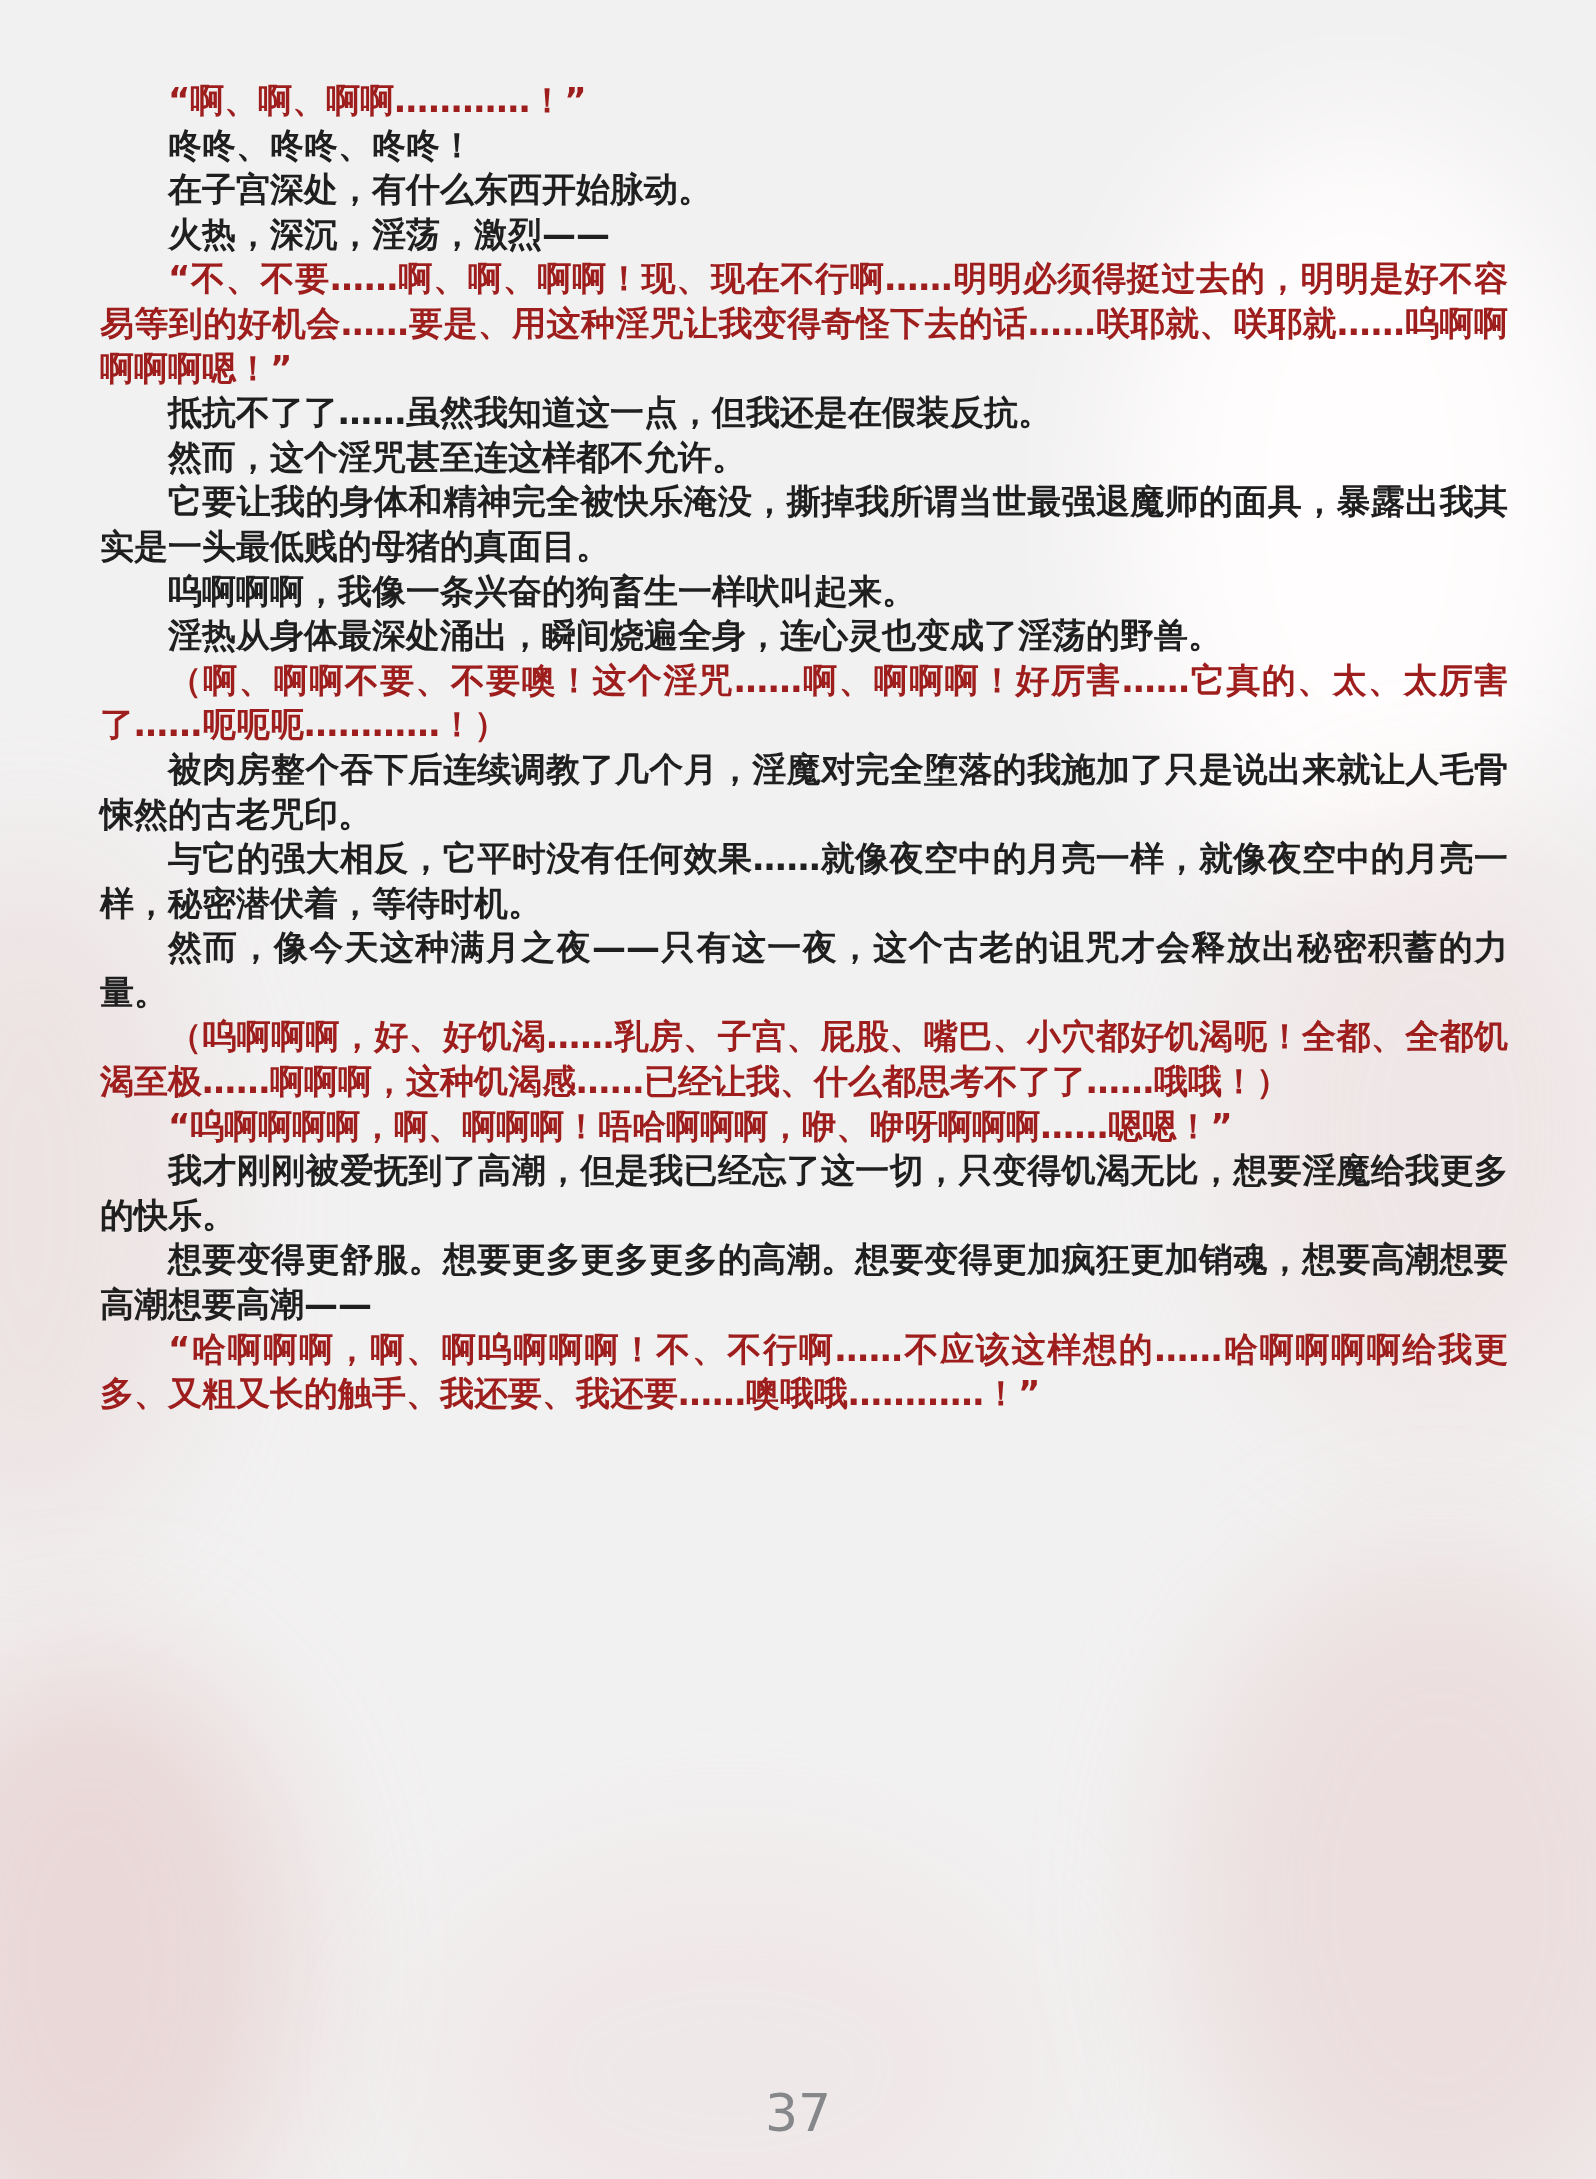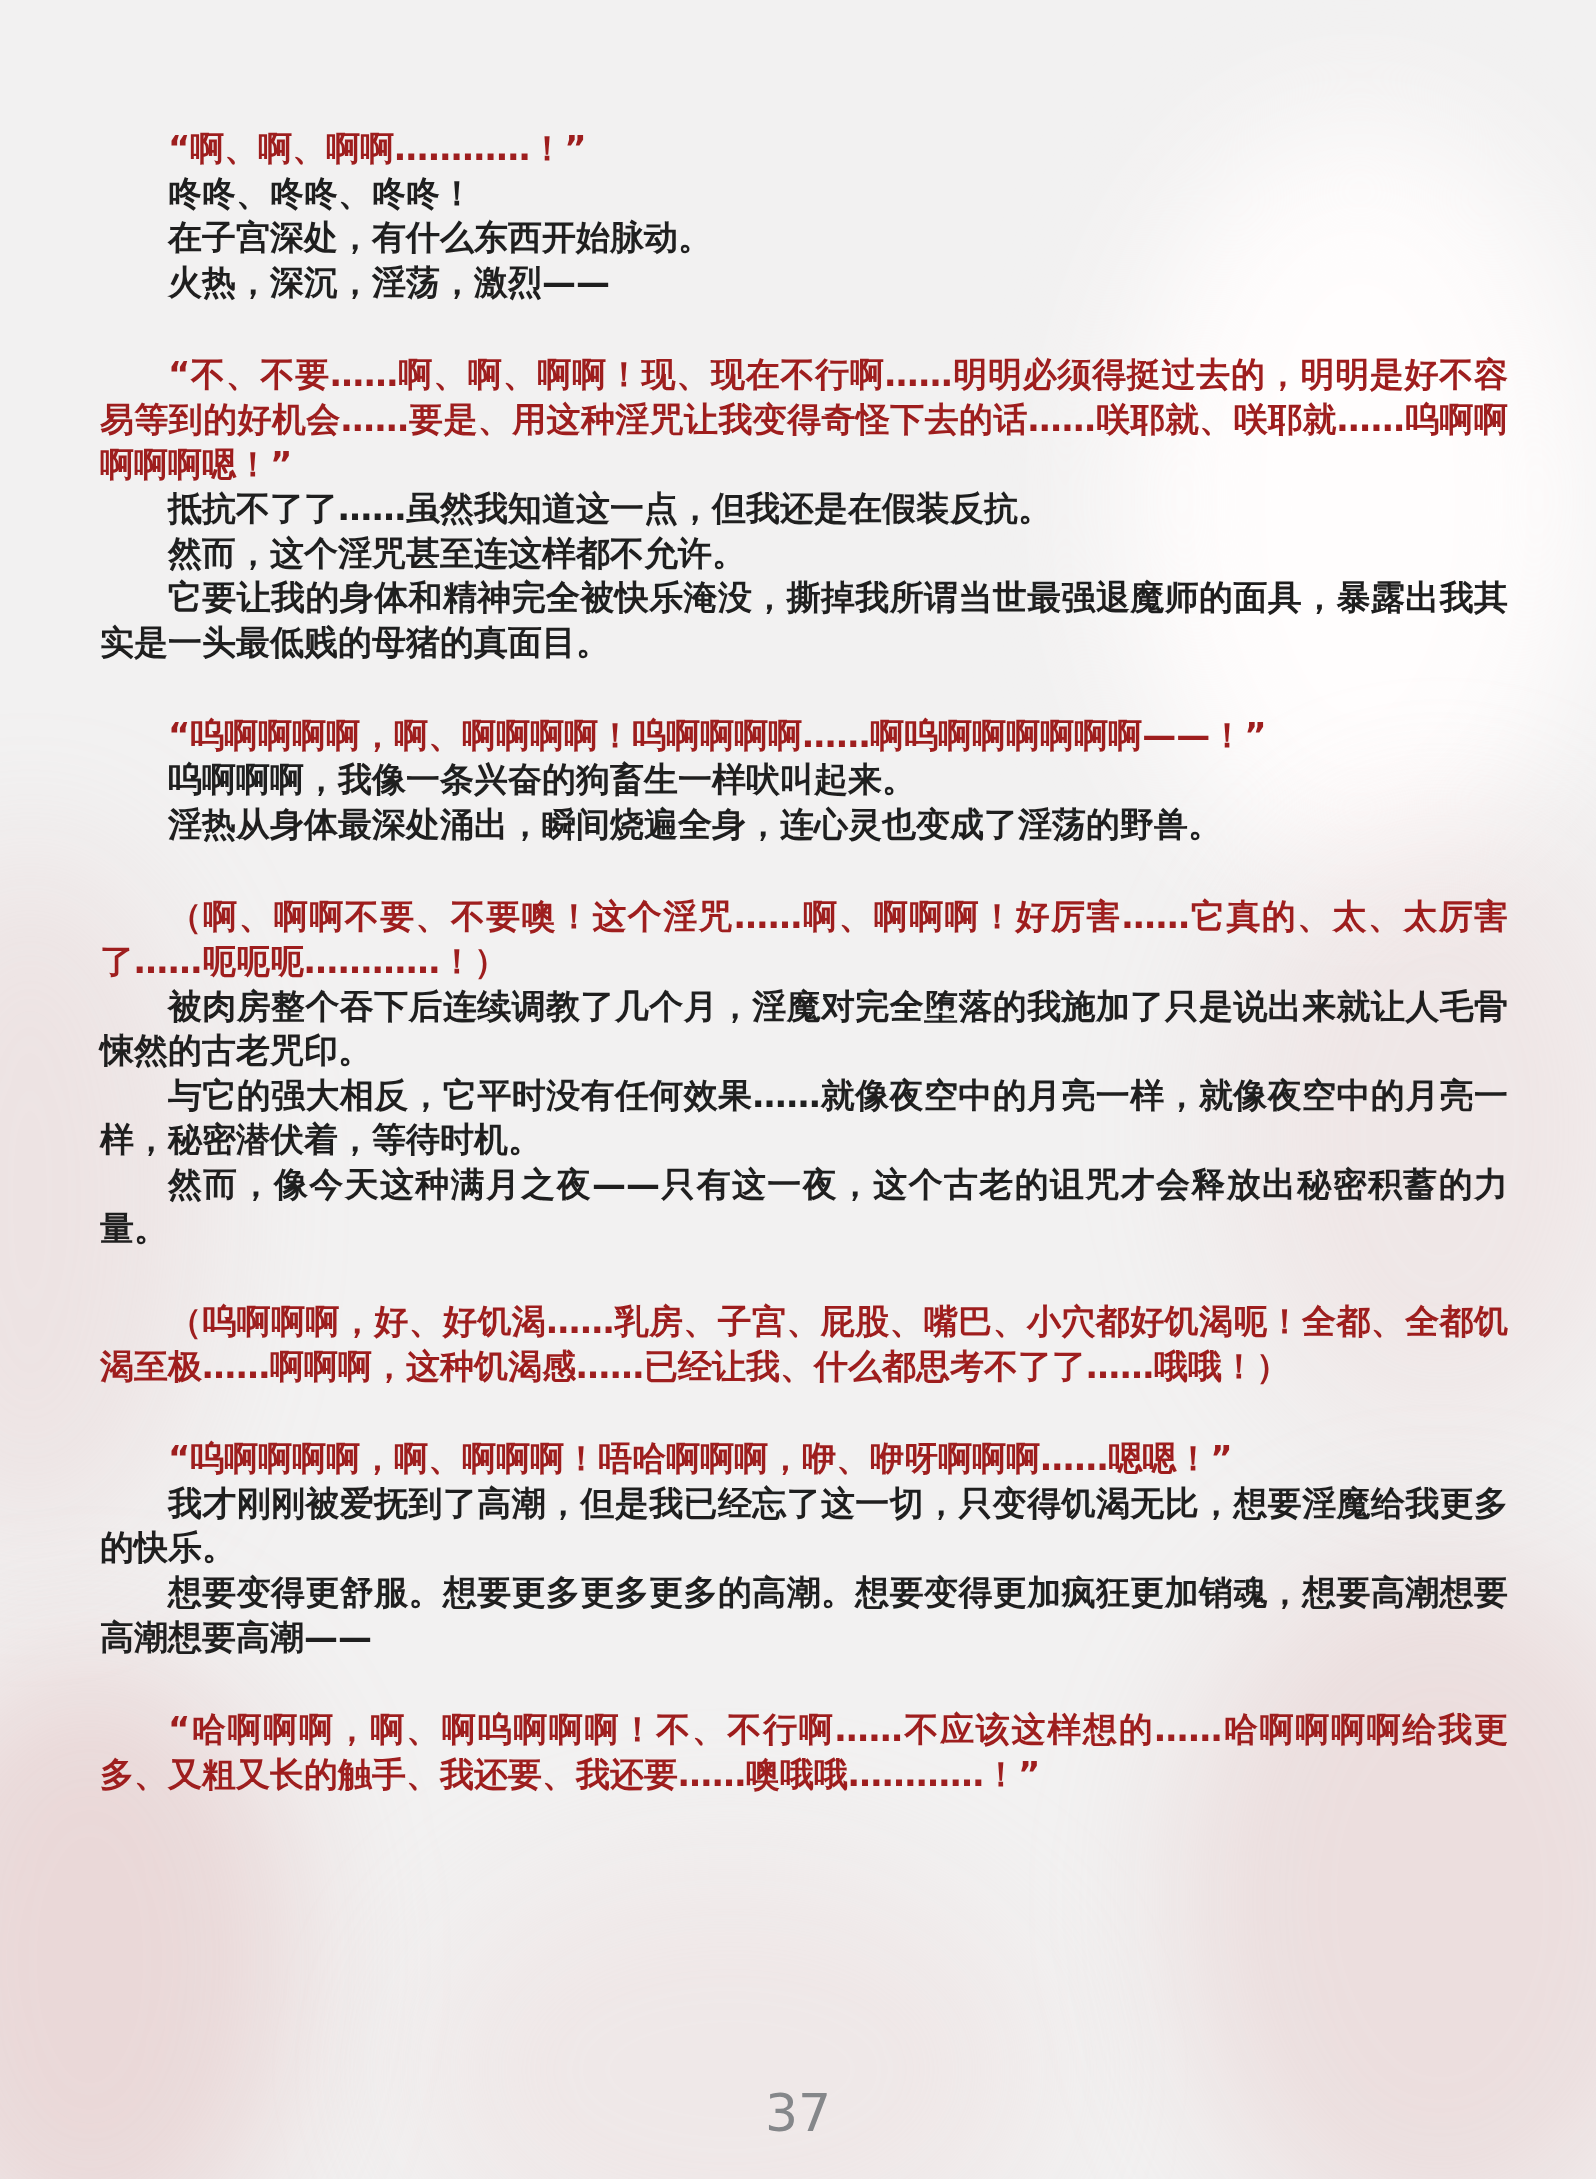--- a/index.html
+++ b/index.html
@@ -30,21 +30,21 @@
     left: 100px;
     top: 78px;
     width: 1408px;
     font-size: 34px;
     line-height: 44.6px;
     font-weight: 700;
     text-align: justify;
     color: var(--text, #1f1f1f);
   }
   .para { margin: 0; text-indent: 2em; }
-  .para.red { color: var(--red, #9e1e1e); margin-top: 48px; }
+  .para.red { color: var(--red, #9e1e1e); }
 
   .page-number {
     position: absolute;
     left: 0; right: 0;
     bottom: 36px;
     text-align: center;
     font-size: 52px;
     font-weight: 400;
     color: var(--pagenum, #85878a);
   }
@@ -61,21 +61,20 @@
 
 <div class="page-text">
     <p class="para red">“啊、啊、啊啊…………！”</p>
     <p class="para black">咚咚、咚咚、咚咚！</p>
     <p class="para black">在子宫深处，有什么东西开始脉动。</p>
     <p class="para black">火热，深沉，淫荡，激烈——</p>
     <p class="para red">“不、不要……啊、啊、啊啊！现、现在不行啊……明明必须得挺过去的，明明是好不容易等到的好机会……要是、用这种淫咒让我变得奇怪下去的话……咲耶就、咲耶就……呜啊啊啊啊啊嗯！”</p>
     <p class="para black">抵抗不了了……虽然我知道这一点，但我还是在假装反抗。</p>
     <p class="para black">然而，这个淫咒甚至连这样都不允许。</p>
     <p class="para black">它要让我的身体和精神完全被快乐淹没，撕掉我所谓当世最强退魔师的面具，暴露出我其实是一头最低贱的母猪的真面目。</p>
-    <p class="para red">“呜啊啊啊啊，啊、啊啊啊啊！呜啊啊啊啊……啊呜啊啊啊啊啊啊——！”</p>
     <p class="para black">呜啊啊啊，我像一条兴奋的狗畜生一样吠叫起来。</p>
     <p class="para black">淫热从身体最深处涌出，瞬间烧遍全身，连心灵也变成了淫荡的野兽。</p>
     <p class="para red">（啊、啊啊不要、不要噢！这个淫咒……啊、啊啊啊！好厉害……它真的、太、太厉害了……呃呃呃…………！）</p>
     <p class="para black">被肉房整个吞下后连续调教了几个月，淫魔对完全堕落的我施加了只是说出来就让人毛骨悚然的古老咒印。</p>
     <p class="para black">与它的强大相反，它平时没有任何效果……就像夜空中的月亮一样，就像夜空中的月亮一样，秘密潜伏着，等待时机。</p>
     <p class="para black">然而，像今天这种满月之夜——只有这一夜，这个古老的诅咒才会释放出秘密积蓄的力量。</p>
     <p class="para red">（呜啊啊啊，好、好饥渴……乳房、子宫、屁股、嘴巴、小穴都好饥渴呃！全都、全都饥渴至极……啊啊啊，这种饥渴感……已经让我、什么都思考不了了……哦哦！）</p>
     <p class="para red">“呜啊啊啊啊，啊、啊啊啊！唔哈啊啊啊，咿、咿呀啊啊啊……嗯嗯！”</p>
     <p class="para black">我才刚刚被爱抚到了高潮，但是我已经忘了这一切，只变得饥渴无比，想要淫魔给我更多的快乐。</p>
     <p class="para black">想要变得更舒服。想要更多更多更多的高潮。想要变得更加疯狂更加销魂，想要高潮想要高潮想要高潮——</p>

